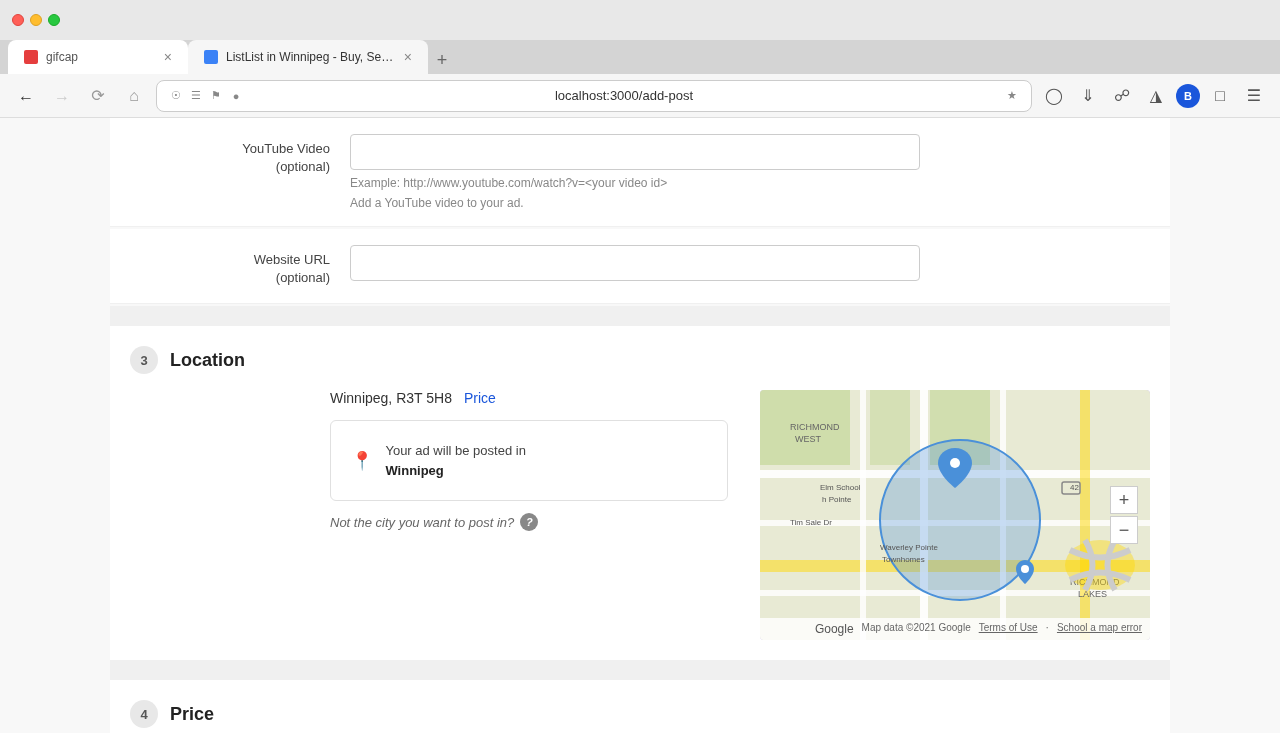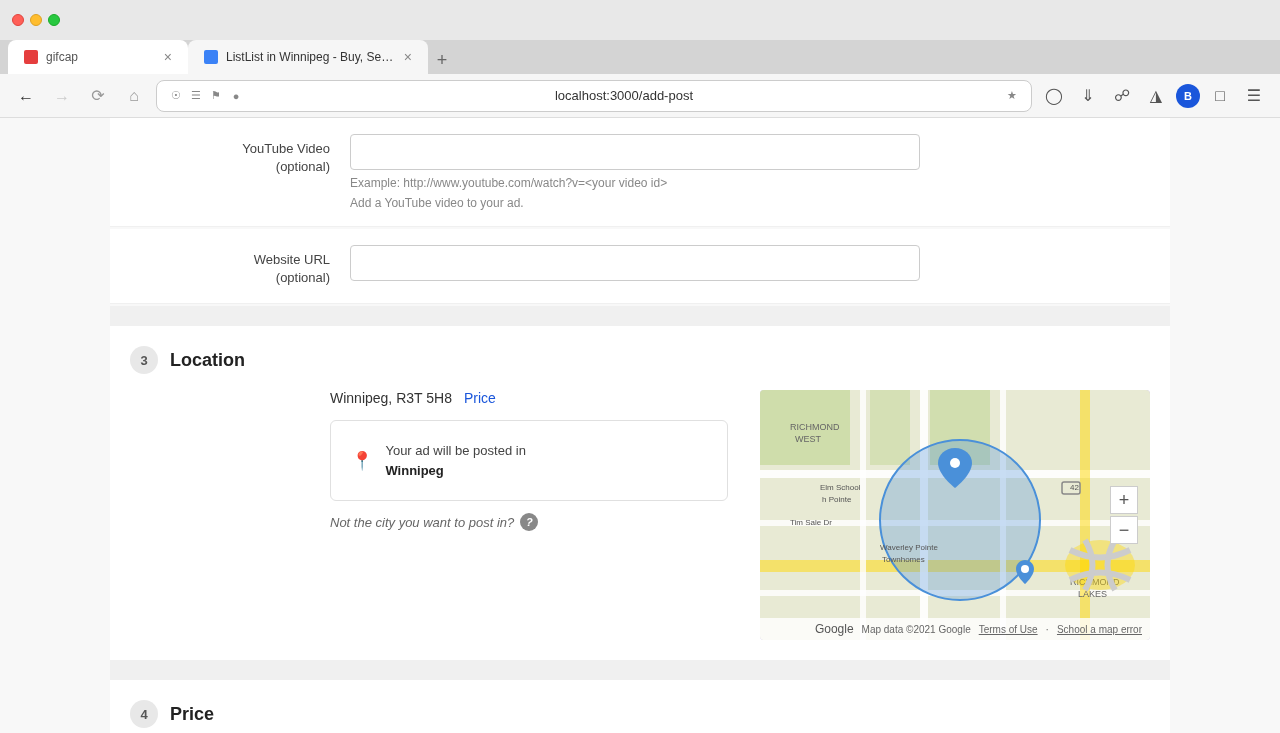--- a/index.html
+++ b/index.html
@@ -425,21 +425,21 @@
       cursor: pointer;
       color: #555;
     }
 
     .map-footer {
       position: absolute;
       bottom: 0;
       left: 0;
       right: 0;
       display: flex;
-      align-items: center;
+      align-items: flex-start;
       justify-content: flex-end;
       padding: 4px 8px;
       background: rgba(255,255,255,0.8);
       font-size: 10px;
       color: #666;
       gap: 8px;
     }
 
     .google-logo {
       font-size: 12px;

